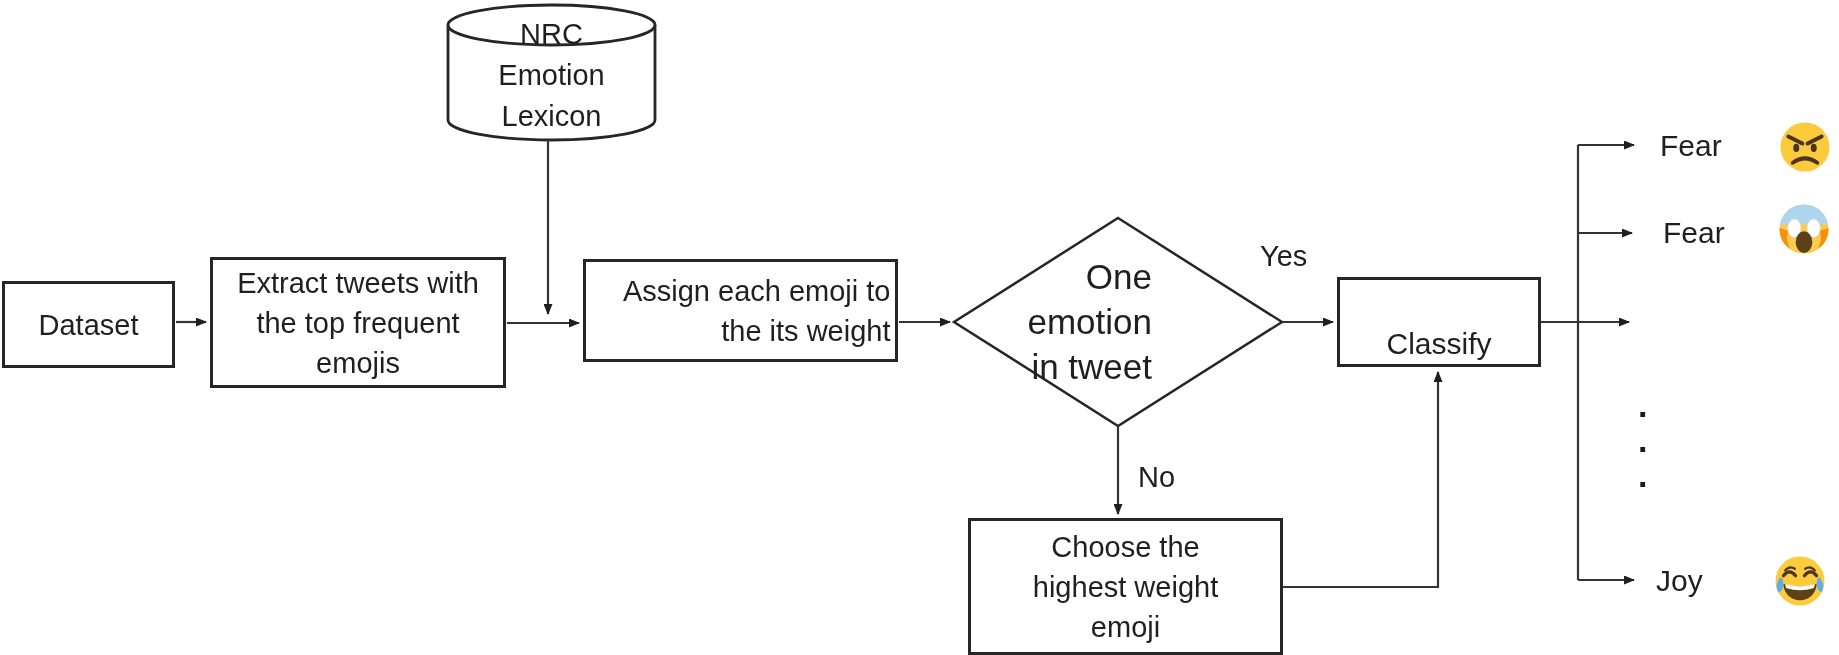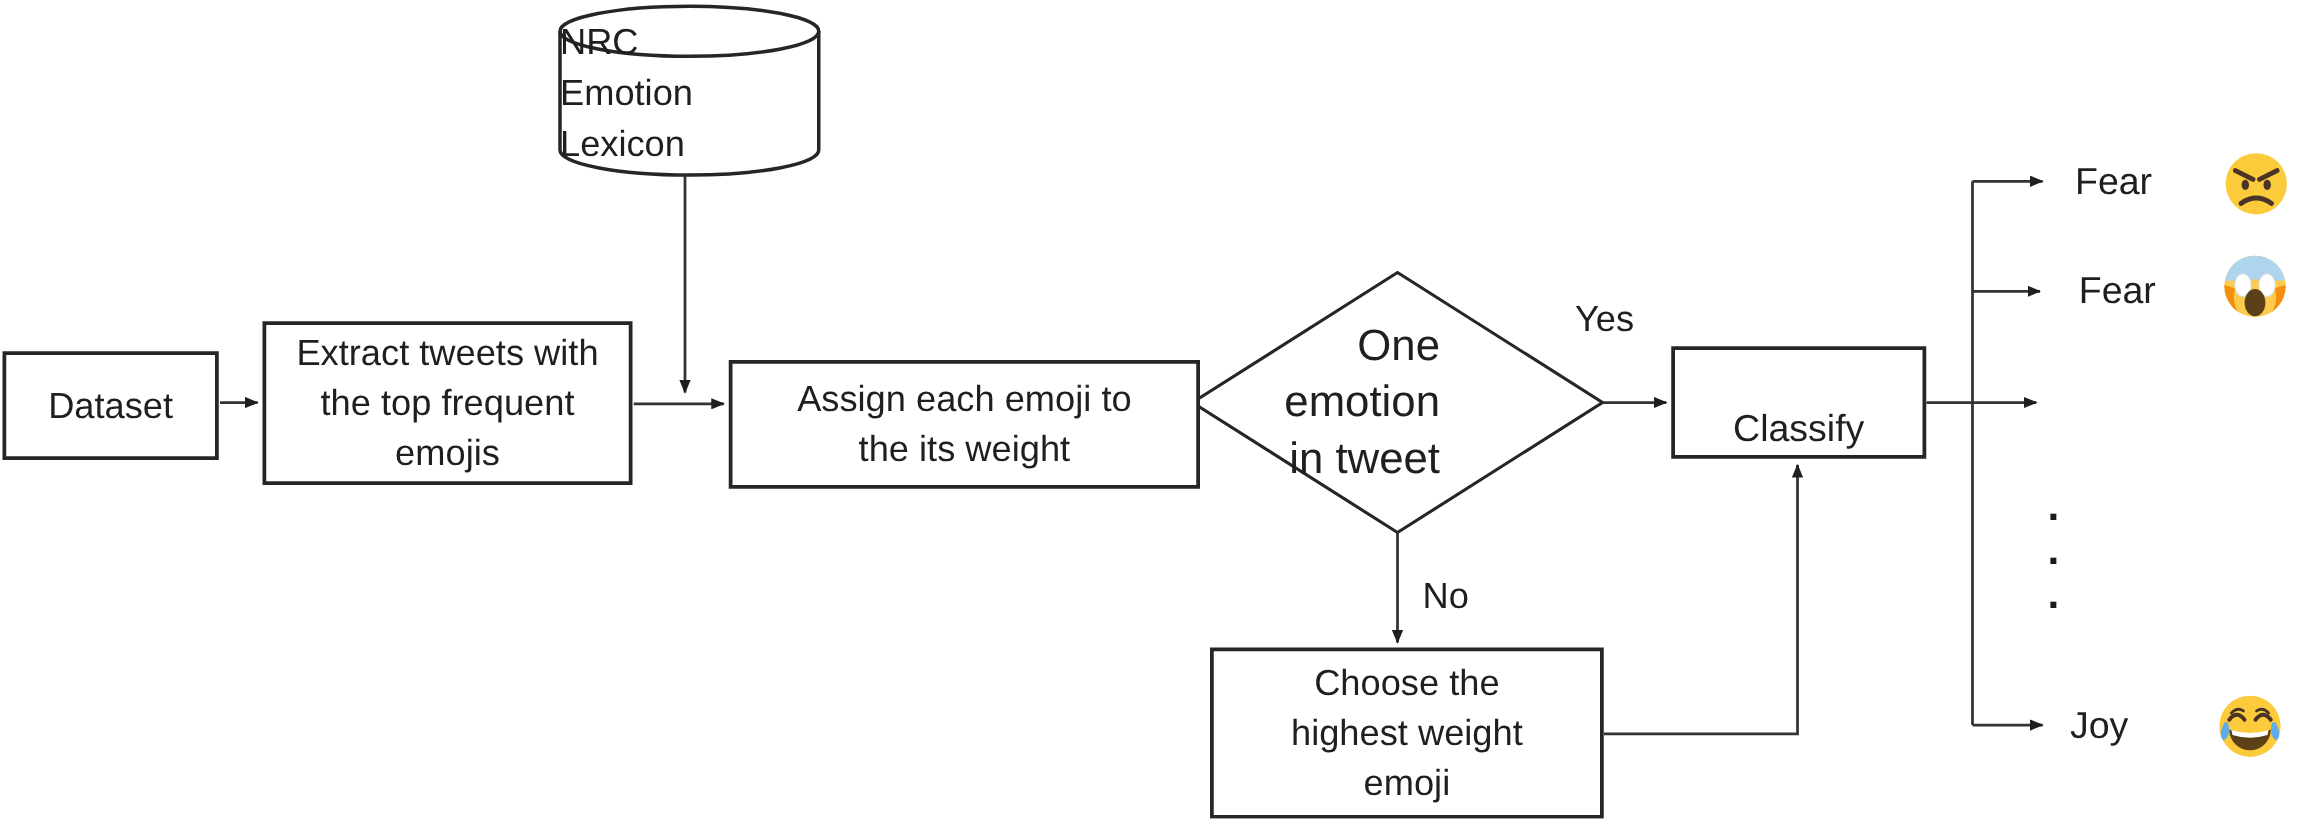--- a/index.html
+++ b/index.html
@@ -21,21 +21,21 @@
     font-size:29px;line-height:40px;
     box-sizing:border-box;
   }
   .plainlabel{
     position:absolute;
     font-size:29px;line-height:36px;
     white-space:nowrap;
   }
   .cyl-text{
     position:absolute;left:448px;top:14px;width:207px;
-    text-align:left;font-size:29px;line-height:41px;
+    text-align:center;font-size:29px;line-height:41px;
   }
   .cyl-text .inner{display:inline-block;width:140px;}
   .diamond-text{
     position:absolute;left:992px;top:254px;width:160px;
     text-align:right;font-size:35px;line-height:45px;
   }
   .out-label{
     position:absolute;
     font-size:30px;line-height:38px;white-space:nowrap;
   }
@@ -86,21 +86,21 @@
   </div>
 
   <div class="node" style="left:2px;top:281px;width:173px;height:87px;">
     <span>Dataset</span>
   </div>
 
   <div class="node" style="left:210px;top:257px;width:296px;height:131px;">
     <span style="width:280px;">Extract tweets with the top frequent emojis</span>
   </div>
 
-  <div class="node" style="left:583px;top:288px;width:377px;height:103px;">
+  <div class="node" style="left:583px;top:259px;width:315px;height:103px;text-align:right;">
     <span style="width:300px;">Assign each emoji to the its weight</span>
   </div>
 
   <div class="node" style="left:1337px;top:277px;width:204px;height:90px;font-size:30px;align-items:flex-end;">
     <span>Classify</span>
   </div>
 
   <div class="node" style="left:968px;top:518px;width:315px;height:137px;">
     <span style="width:240px;">Choose the highest weight emoji</span>
   </div>

